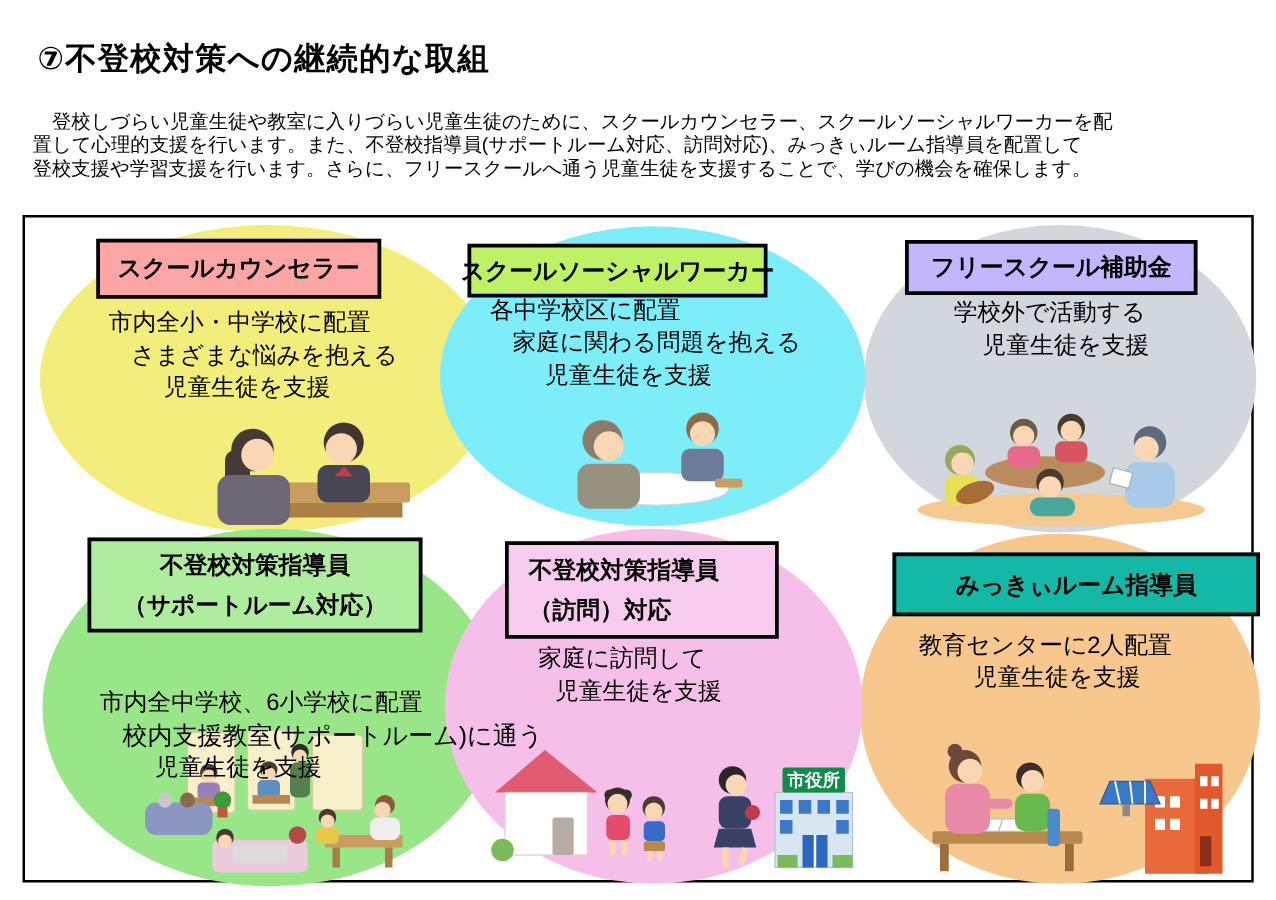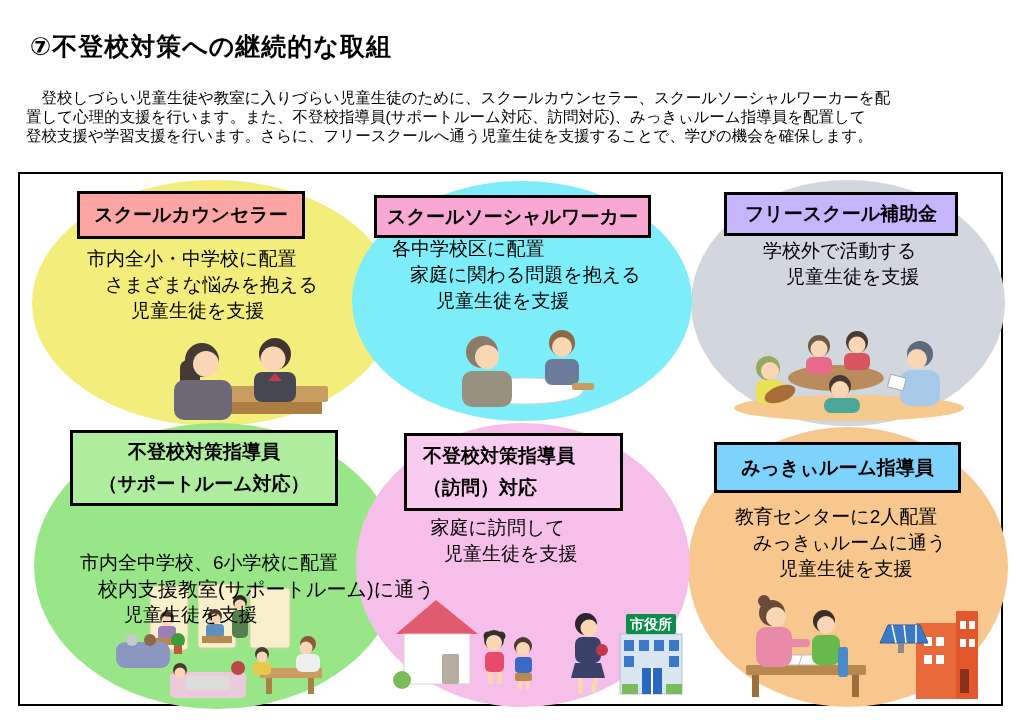--- a/index.html
+++ b/index.html
@@ -20,26 +20,26 @@
   .e-social{left:332px;top:7px;width:340px;height:240px;background:#7DEDF9;z-index:2;}
   .e-freeschool{left:671px;top:6px;width:314px;height:246px;background:#D2D6DD;z-index:1;}
   .e-support{left:14px;top:249px;width:366px;height:286px;background:#98E687;z-index:3;}
   .e-visit{left:336px;top:249px;width:334px;height:284px;background:#F6BFE9;z-index:3;}
   .e-mikki{left:668px;top:253px;width:320px;height:280px;background:#F7C78E;z-index:2;}
 
   .tbox{position:absolute;border:3px solid #000;box-sizing:border-box;z-index:5;
         display:flex;flex-direction:column;align-items:center;justify-content:center;
         font-weight:bold;font-size:19px;white-space:nowrap;}
   .t-counselor{left:57px;top:17px;width:228px;height:48px;background:#fca5a5;}
-  .t-social{left:354px;top:21px;width:277px;height:43px;background:#f9a8d4;}
+  .t-social{left:354px;top:21px;width:240px;height:43px;background:#bef264;}
   .t-freeschool{left:704px;top:18px;width:234px;height:44px;background:#c4b5fd;}
   .t-support{left:50px;top:256px;width:268px;height:76px;background:#AEEC9E;justify-content:space-evenly;}
   .t-visit{left:384px;top:259px;width:219px;height:78px;background:#F8CCEF;
            align-items:flex-start;padding-left:16px;justify-content:space-evenly;}
-  .t-mikki{left:694px;top:268px;width:247px;height:51px;background:#7dd3fc;}
+  .t-mikki{left:694px;top:268px;width:294px;height:51px;background:#14b8a6;}
 
   .blines{position:absolute;z-index:5;font-size:19px;line-height:26px;white-space:nowrap;}
   .b-counselor{left:67px;top:72px;}
   .b-social{left:372px;top:62px;}
   .b-freeschool{left:722px;top:64px;}
   .b-support{left:60px;top:336px;margin-top:40px;}
   .b-visit{left:380px;top:341px;}
   .b-mikki{left:715px;top:330px;}
   .ind1{margin-left:18px;text-align:center;}
   .ind2{margin-left:44px;}
@@ -116,21 +116,20 @@
     <div>市内全中学校、6小学校に配置</div>
     <div class="ind1 ln-small">校内支援教室(サポートルーム)に通う</div>
     <div class="ind2">児童生徒を支援</div>
   </div>
   <div class="blines b-visit">
     <div class="ind1">家庭に訪問して</div>
     <div class="ind2">児童生徒を支援</div>
   </div>
   <div class="blines b-mikki">
     <div>教育センターに2人配置</div>
-    <div class="ind1">みっきぃルームに通う</div>
     <div class="ind2">児童生徒を支援</div>
   </div>
 
   <svg class="illu i-counselor" viewBox="0 0 250 90">
     <rect x="118" y="56" width="108" height="16" rx="2" fill="#C99C60"></rect>
     <rect x="124" y="72" width="96" height="12" fill="#AD7F44"></rect>
     <rect x="78" y="30" width="20" height="34" rx="8" fill="#453A36"></rect>
     <circle cx="100" cy="30" r="17" fill="#453A36"></circle>
     <circle cx="104" cy="34" r="13" fill="#F9D7B5"></circle>
     <rect x="72" y="50" width="58" height="40" rx="10" fill="#6E6876"></rect>

